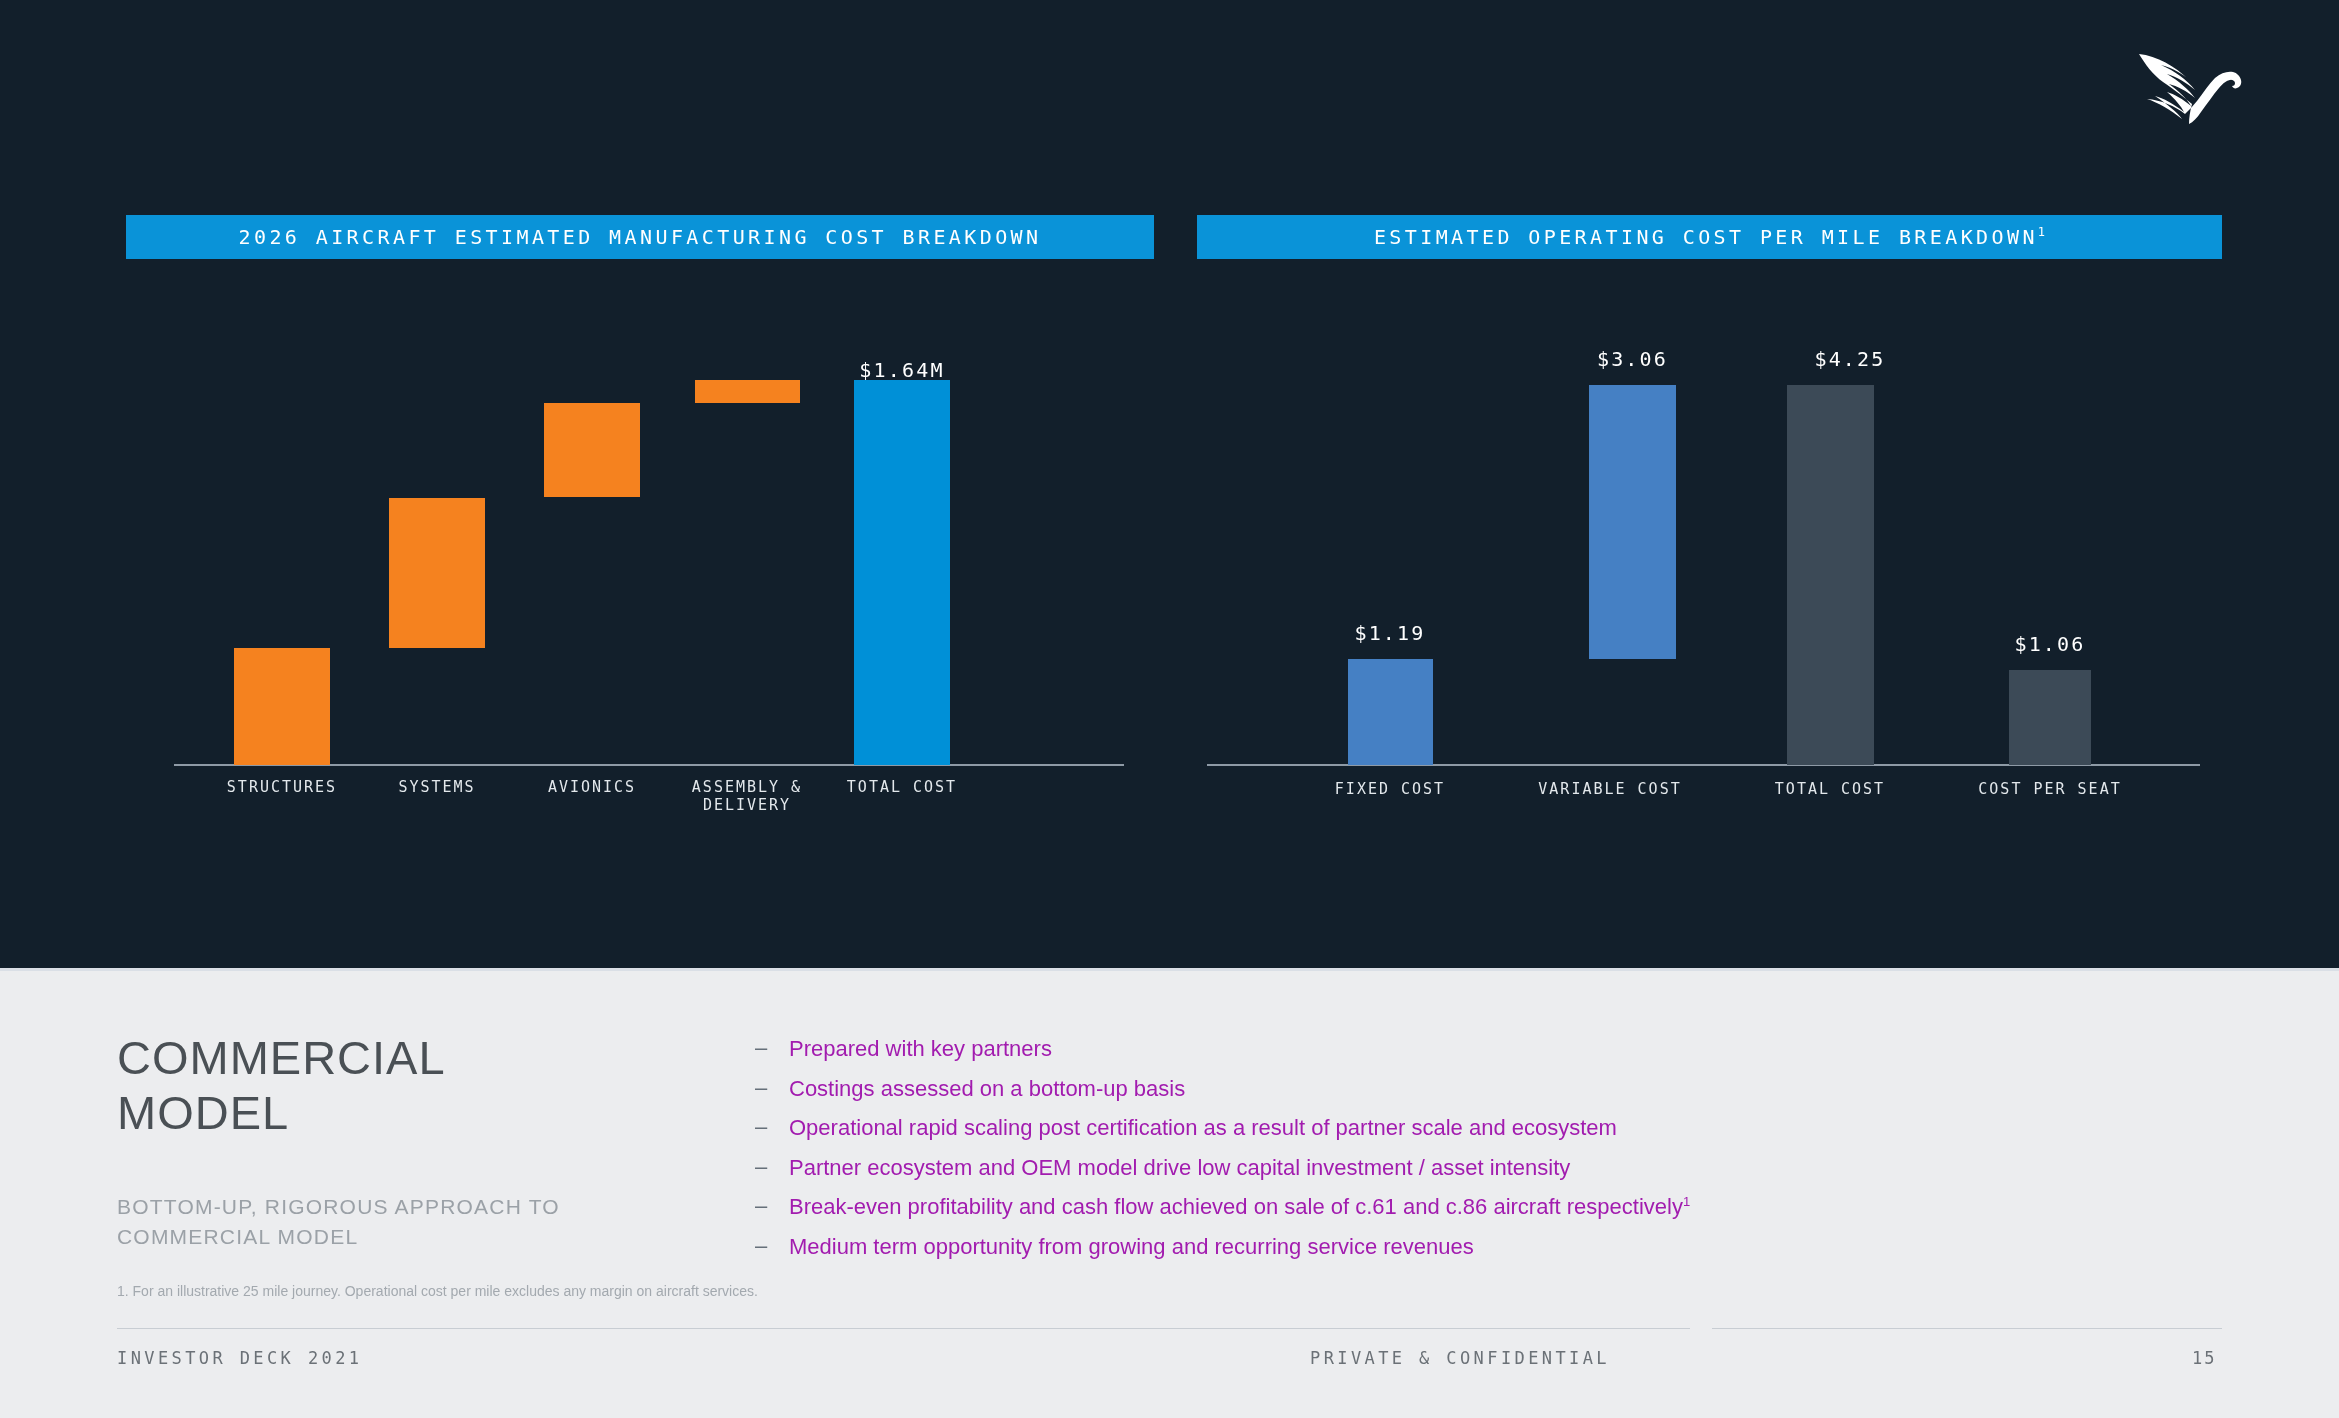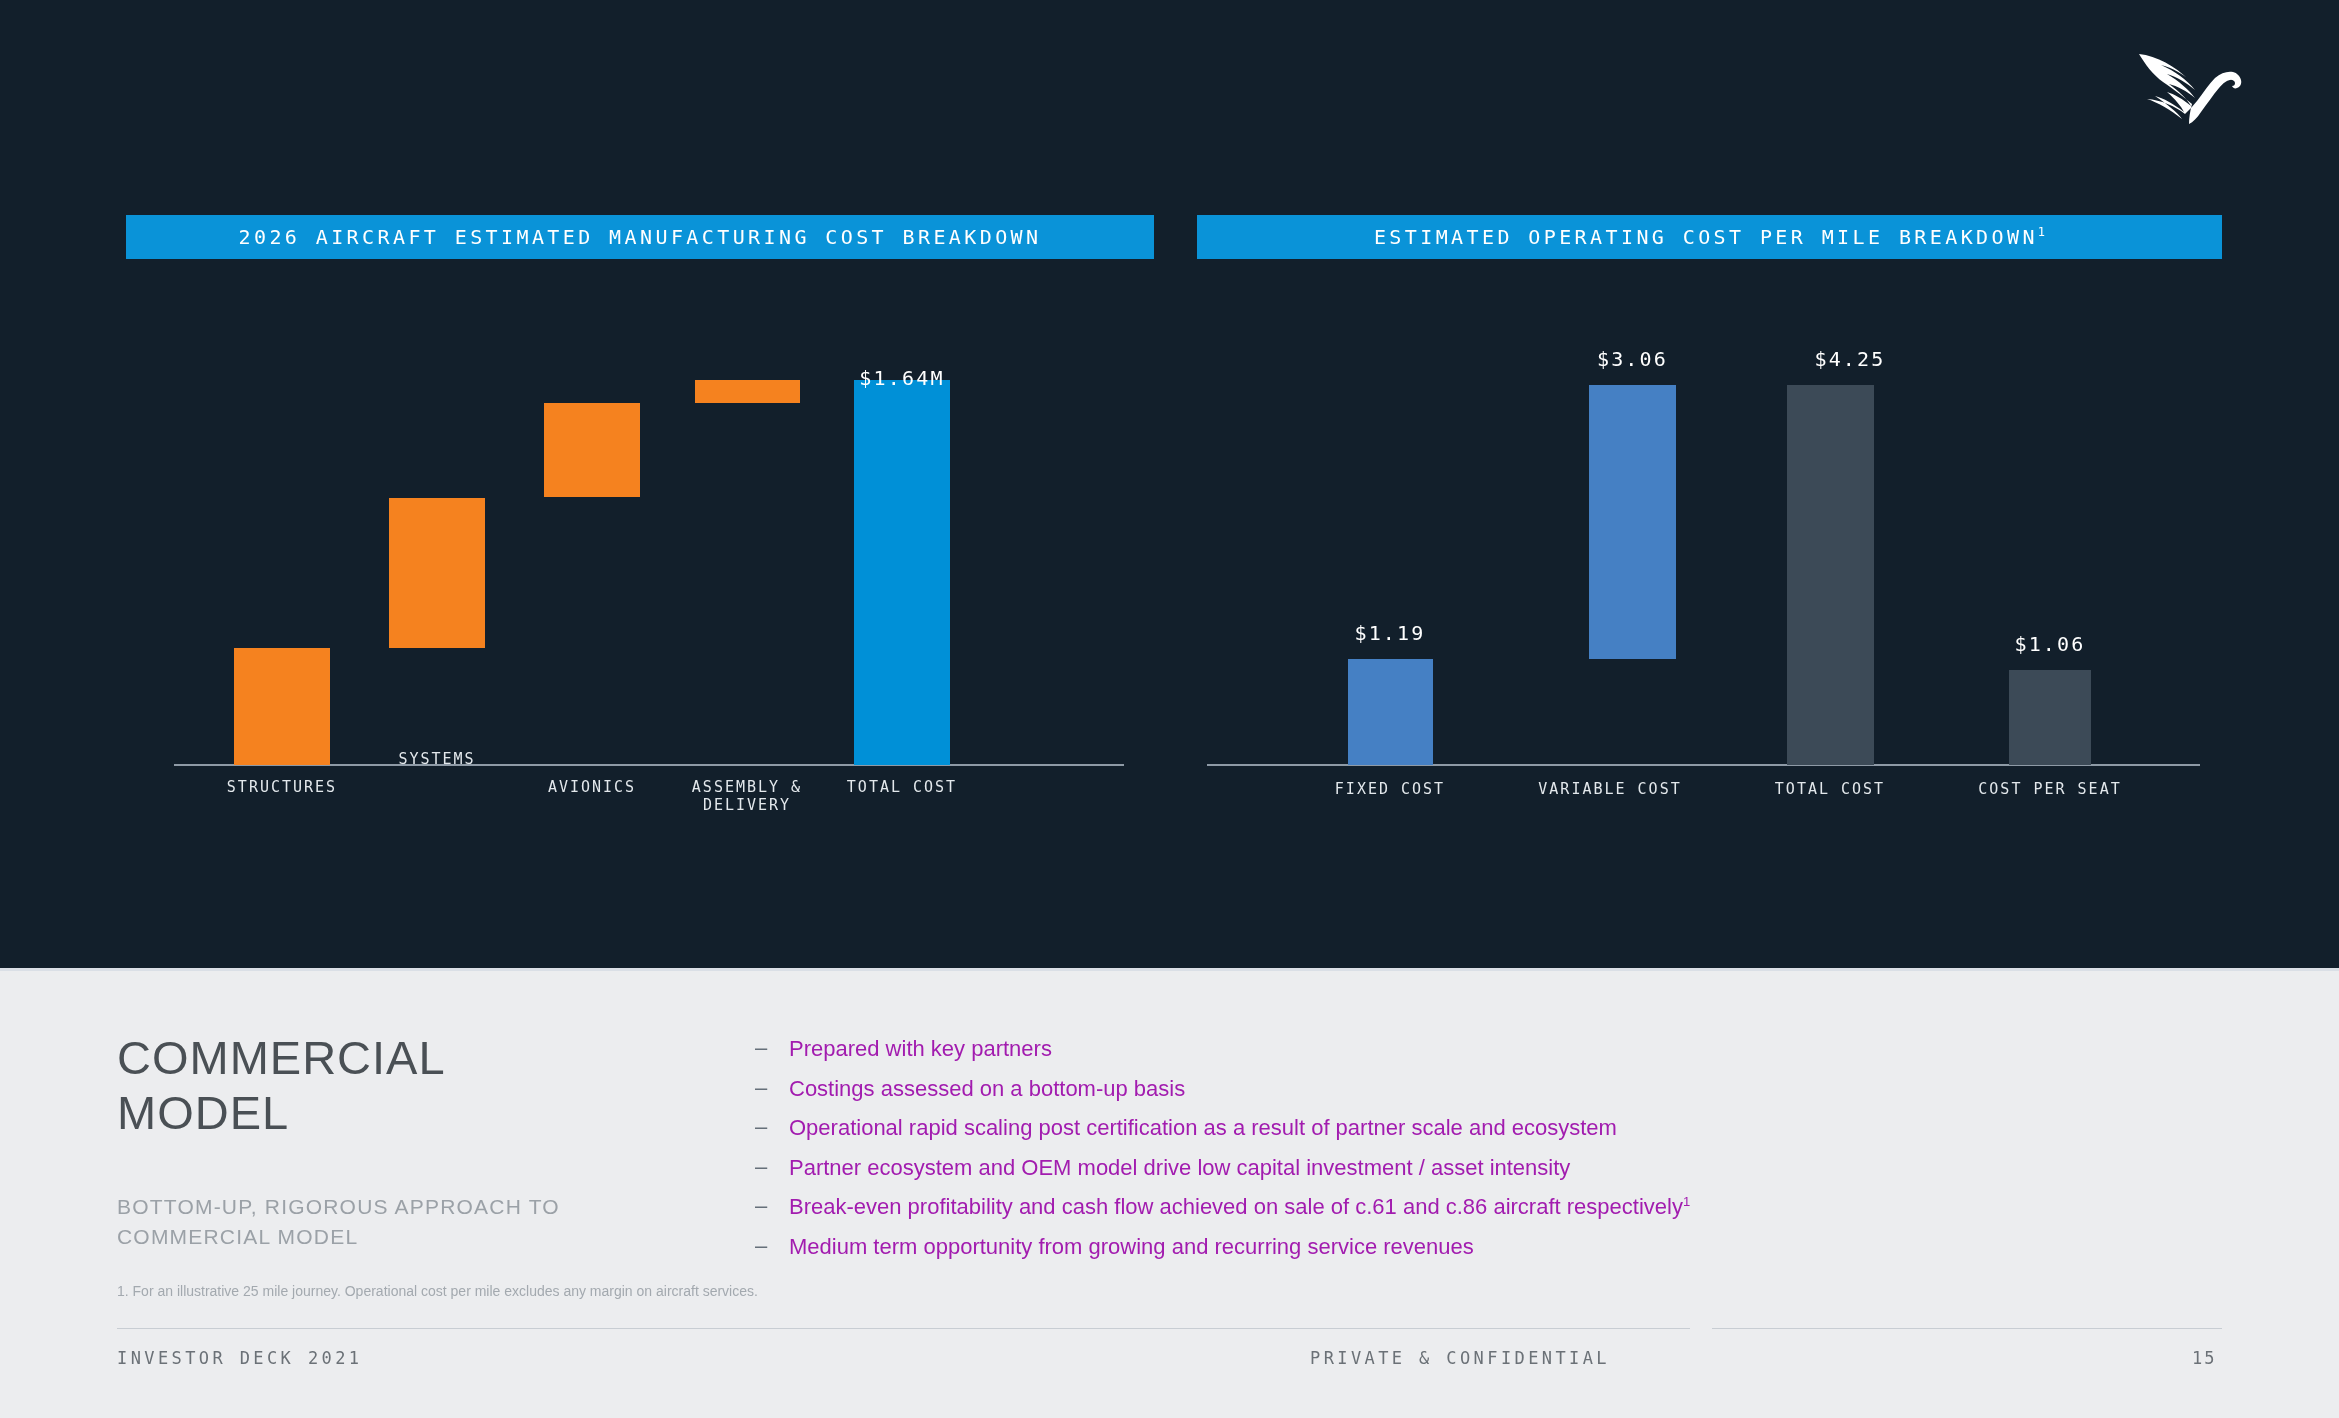--- a/index.html
+++ b/index.html
@@ -165,27 +165,27 @@
             <div class="bar-rect" style="height: 150px; bottom: 117px; top: auto; position: absolute; background: rgb(245, 130, 31);"></div>
           </div>
           <div class="bar" style="left: 418px; width: 96px; height: 362px; bottom: 0px;">
             <div class="bar-rect" style="height: 94px; bottom: 268px; top: auto; position: absolute; background: rgb(245, 130, 31);"></div>
           </div>
           <div class="bar" style="left: 568.5px; width: 105px; height: 385px; bottom: 0px;">
             <div class="bar-rect" style="height: 23px; bottom: 362px; top: auto; position: absolute; background: rgb(245, 130, 31);"></div>
           </div>
           <div class="bar" style="left: 728px; width: 96px; height: 385px; bottom: 0px;">
             <div class="bar-rect" style="height: 385px; bottom: 0px; top: auto; position: absolute; background: rgb(0, 144, 215);"></div>
-            <div class="bar-value" style="bottom: 375px;">$1.64M</div>
+            <div class="bar-value" style="bottom: 383px;">$1.64M</div>
           </div>
         </div>
     </div>
     <div id="left-cats">
         <div class="cat-label" style="left: 156px; top: 478px;">STRUCTURES</div>
-        <div class="cat-label" style="left: 311px; top: 450px;">SYSTEMS</div>
+        <div class="cat-label" style="left: 311px; top: 478px;">SYSTEMS</div>
         <div class="cat-label" style="left: 466px; top: 478px;">AVIONICS</div>
         <div class="cat-label" style="left: 621px; top: 478px;">ASSEMBLY &amp;<br>DELIVERY</div>
         <div class="cat-label" style="left: 776px; top: 478px;">TOTAL COST</div>
       </div>
   </div>
 
   <div class="chart" id="chart-right">
     <div class="plot">
       <div class="axis-line"></div>
       <div id="right-bars">

